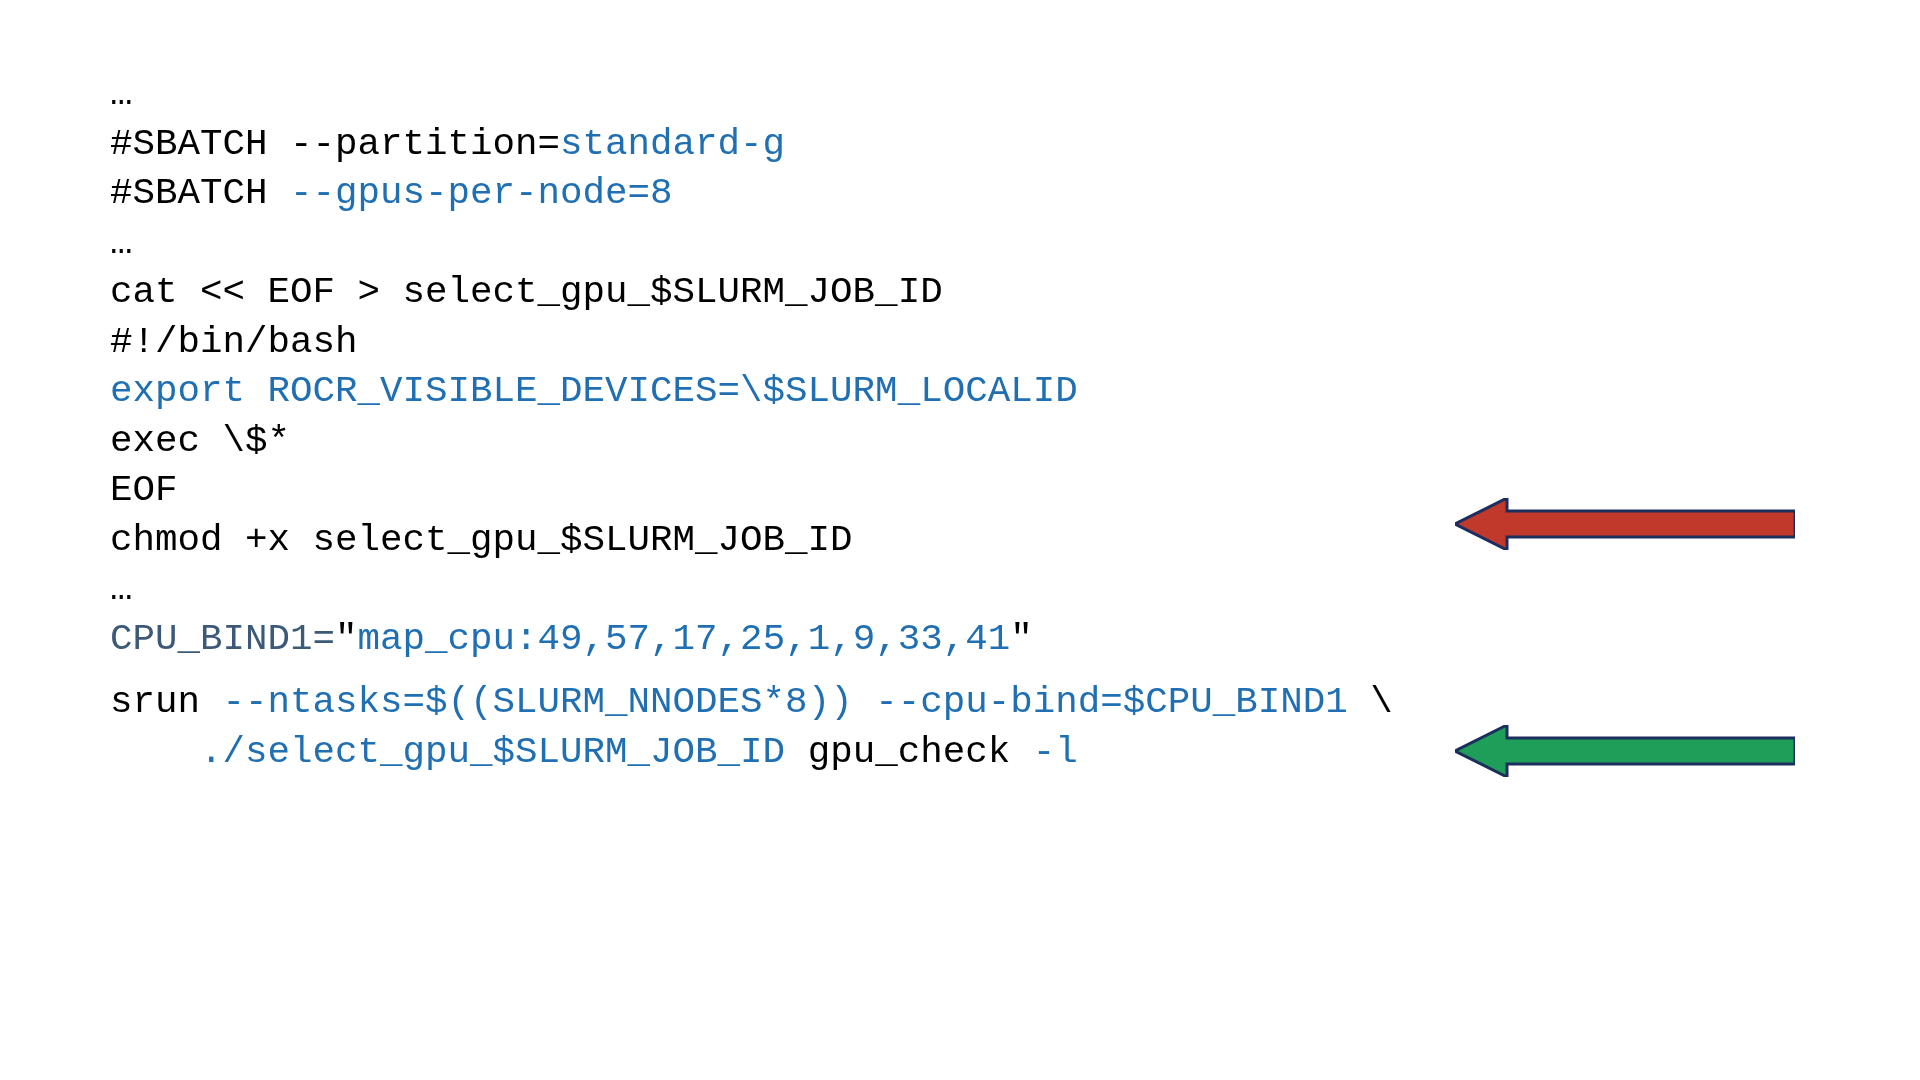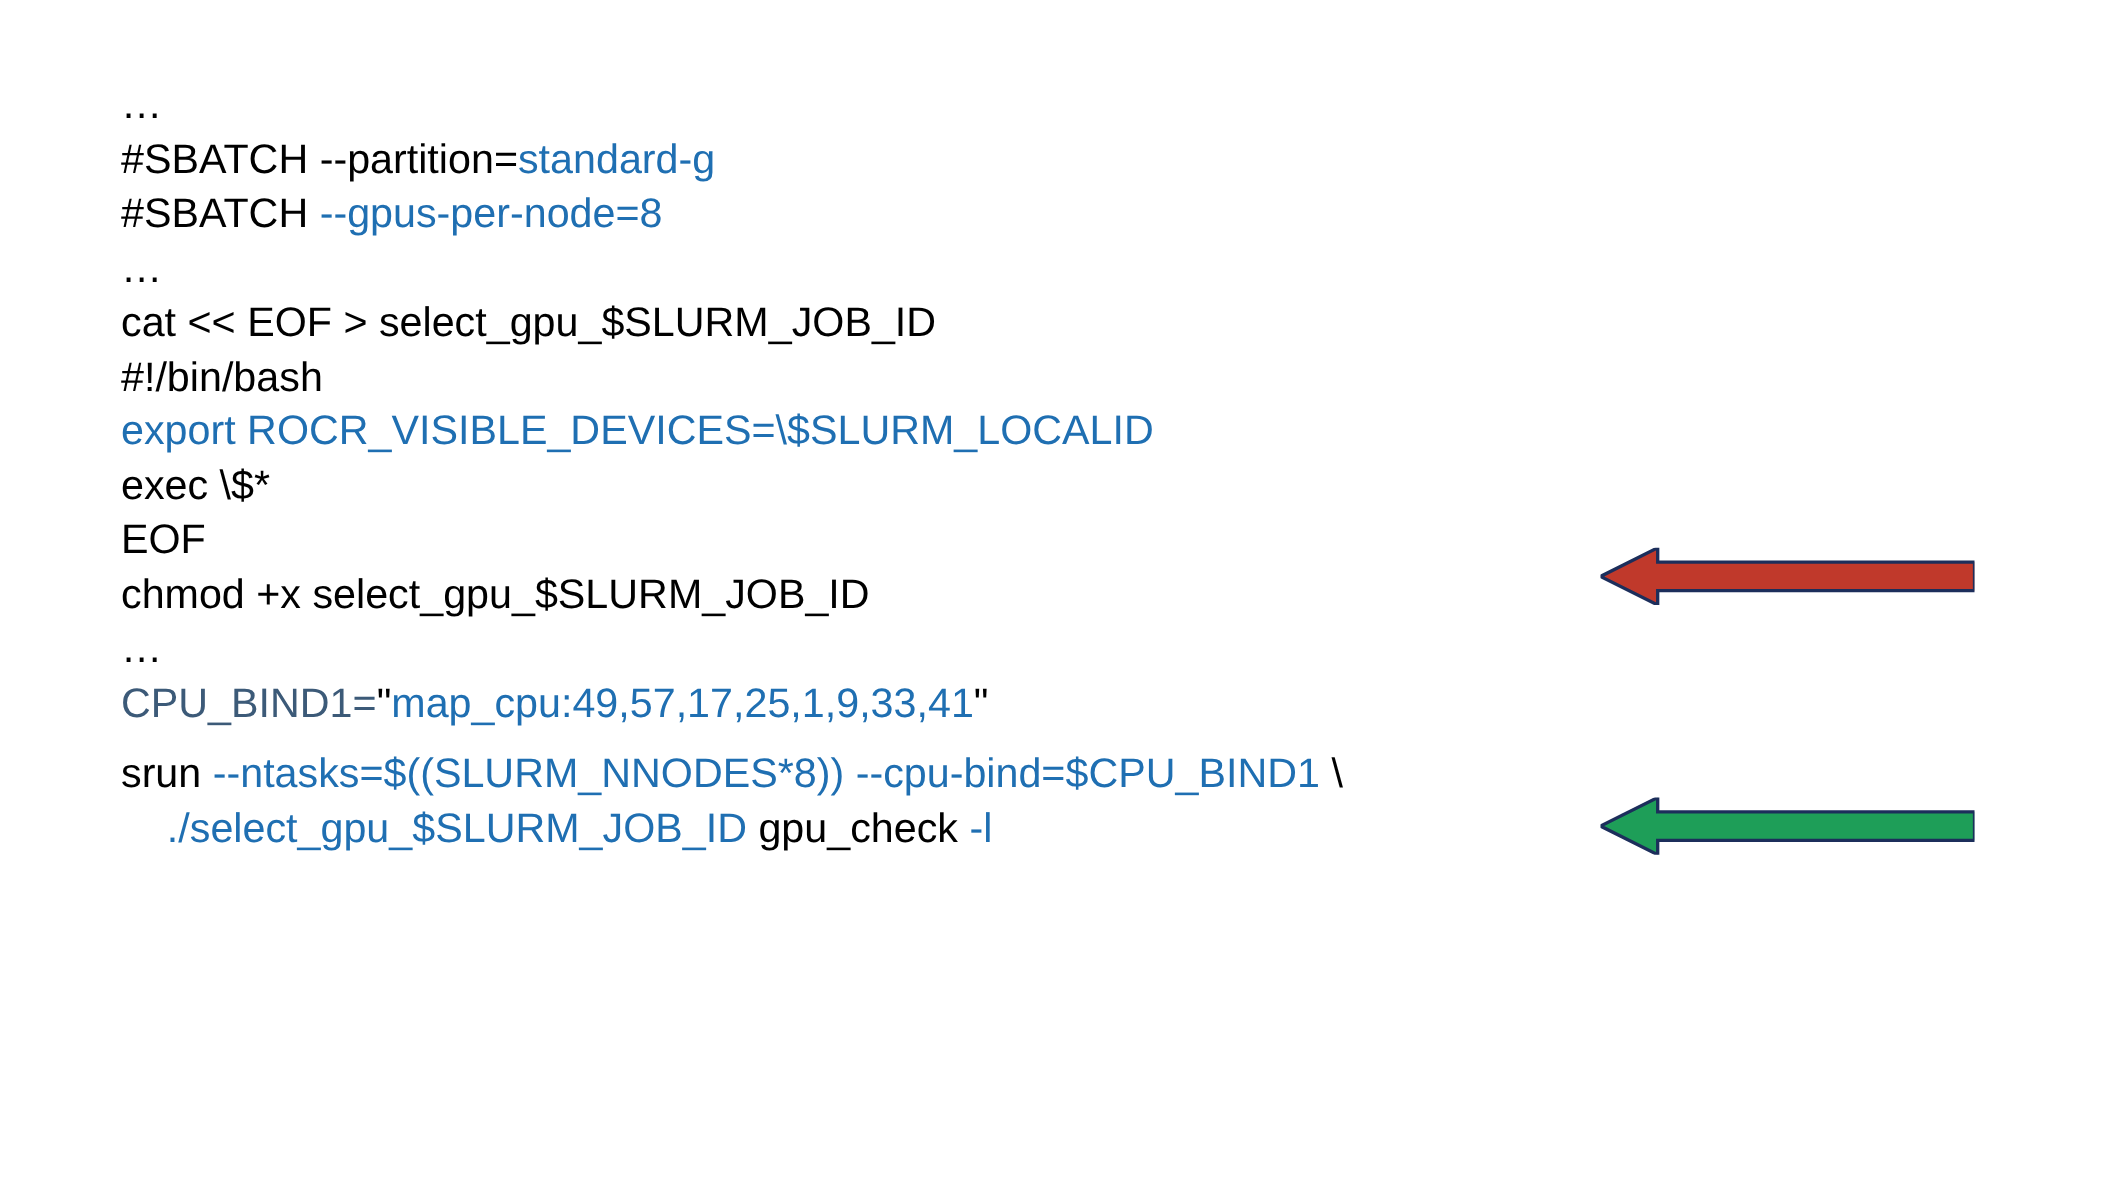--- a/index.html
+++ b/index.html
@@ -19,21 +19,21 @@
     }
     .title {
       font-family: "Century Gothic", "Arial Black", Arial, sans-serif;
       font-size: 62px;
       font-weight: 900;
       color: #000;
       margin-bottom: 85px;
       letter-spacing: -0.5px;
     }
     .code-block {
-      font-family: Liberation Sans, sans-serif;
+      font-family: Liberation Mono, monospace;
       font-size: 37.5px;
       line-height: 1.32;
       color: #000;
       white-space: pre;
     }
     .hl { color: #1f6fb2; }
     .hl-dark { color: #3c5a78; }
     .section-gap { display: block; height: 14px; }
     .arrow {
       position: absolute;

